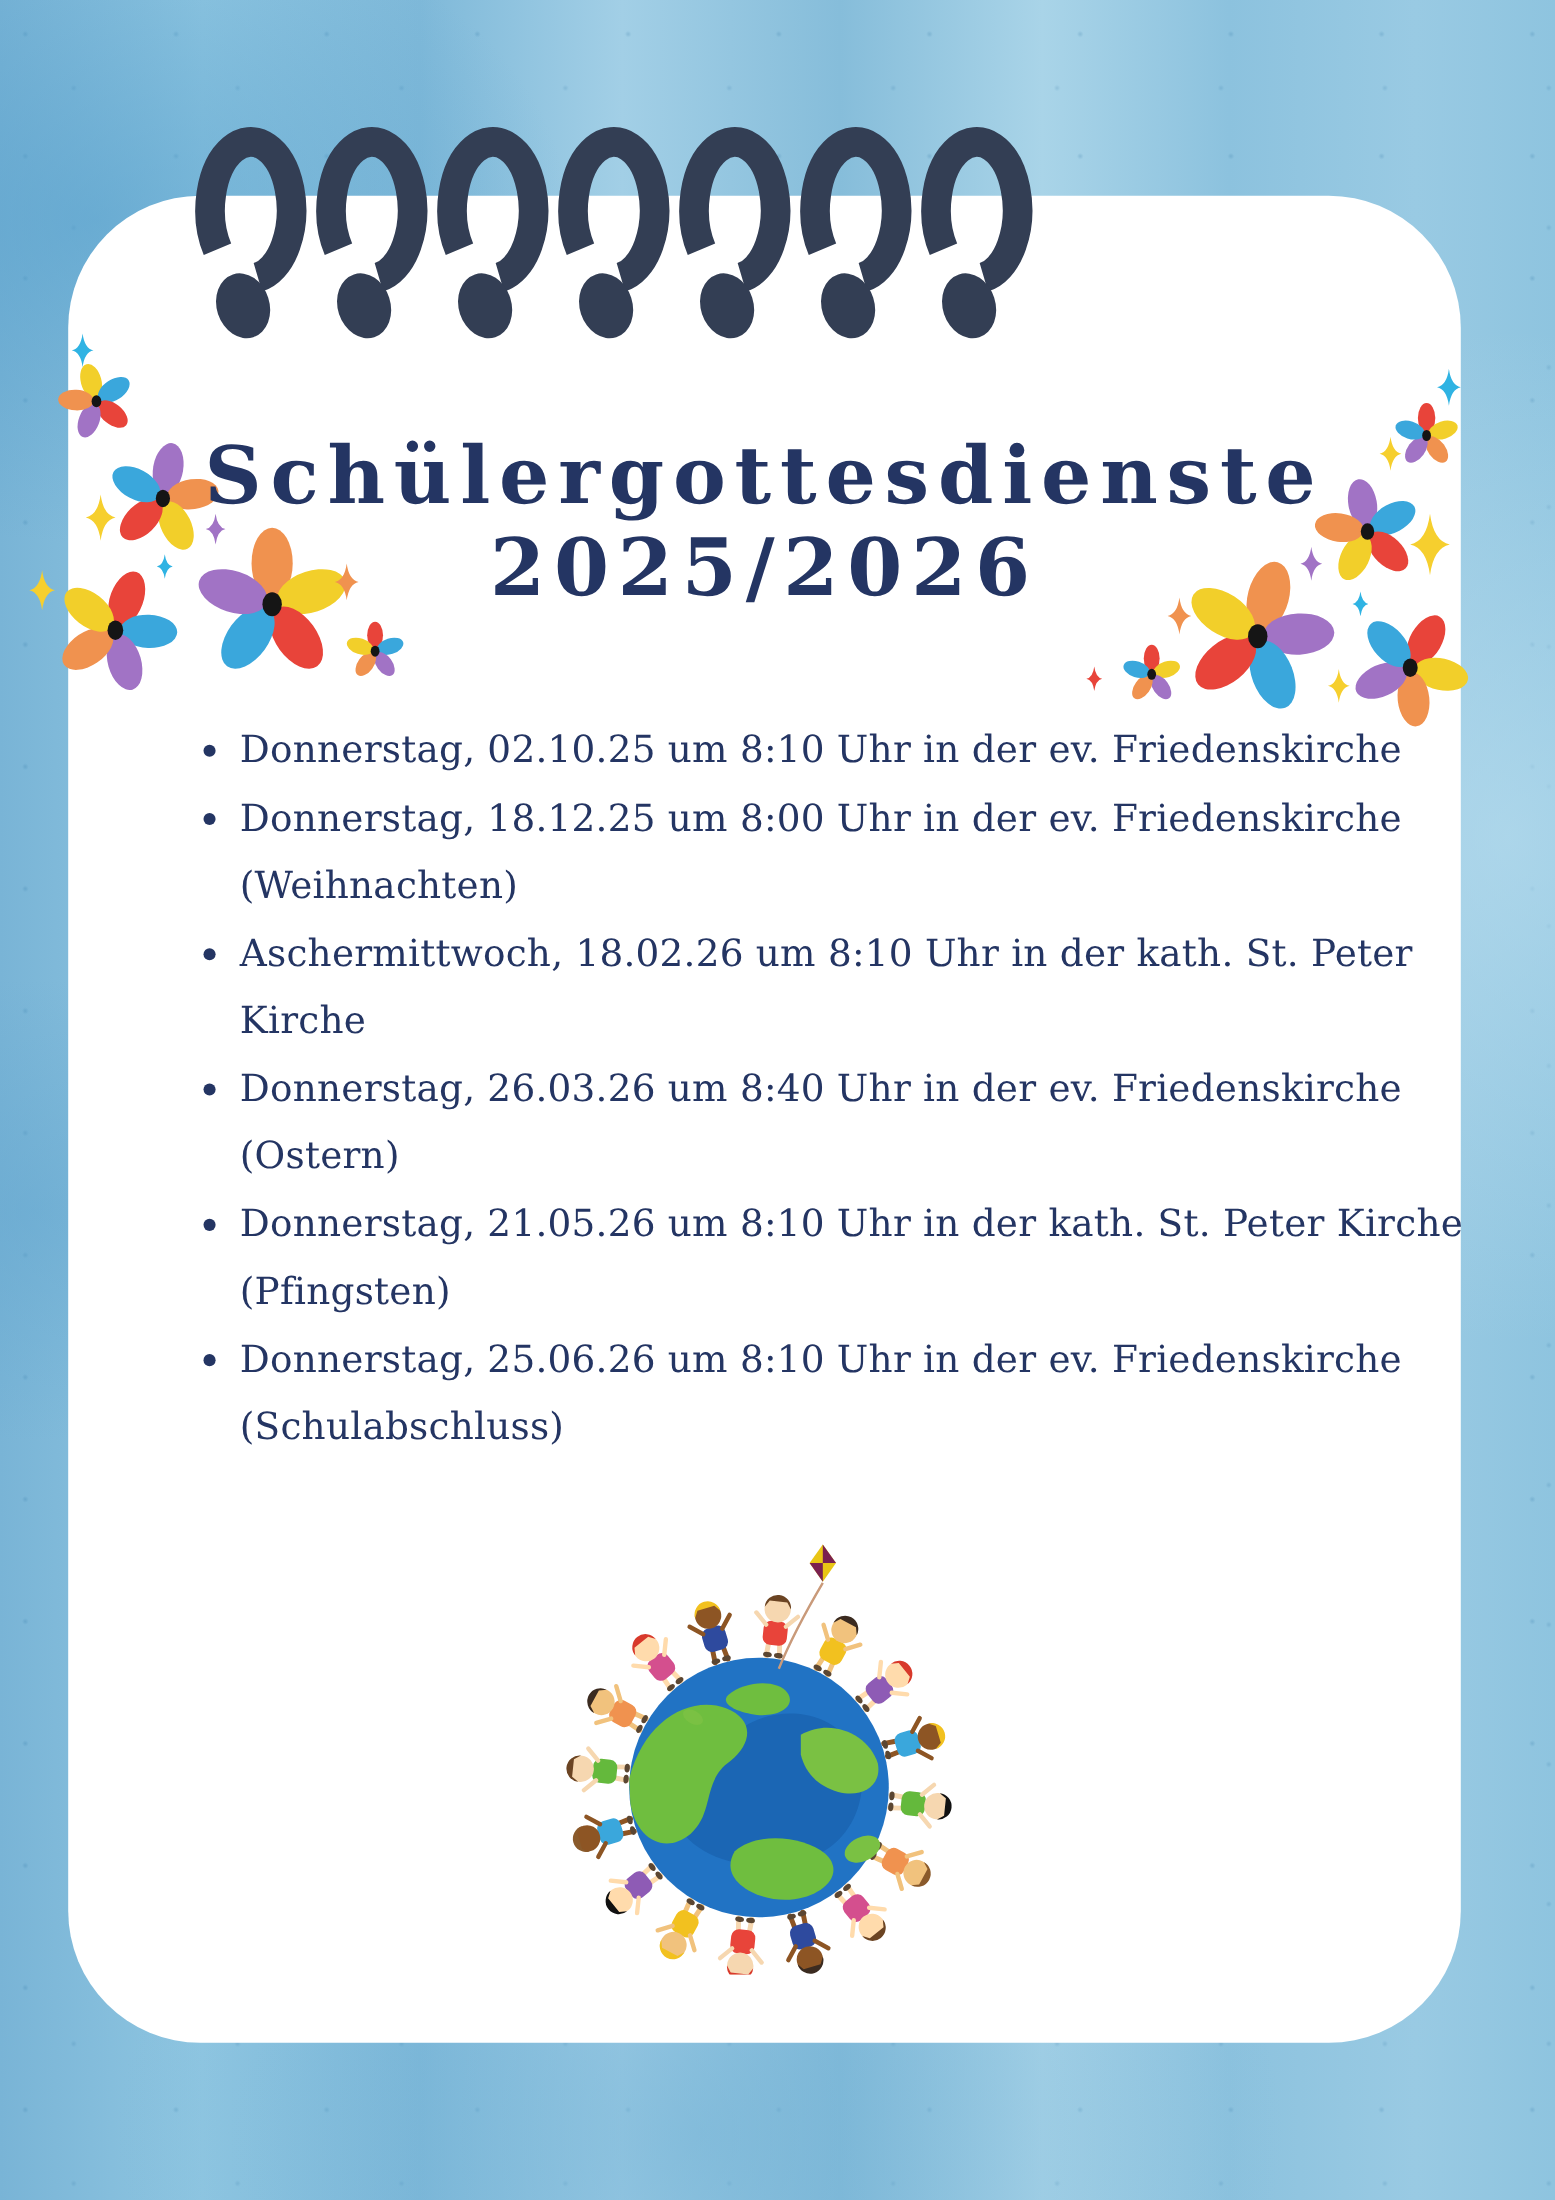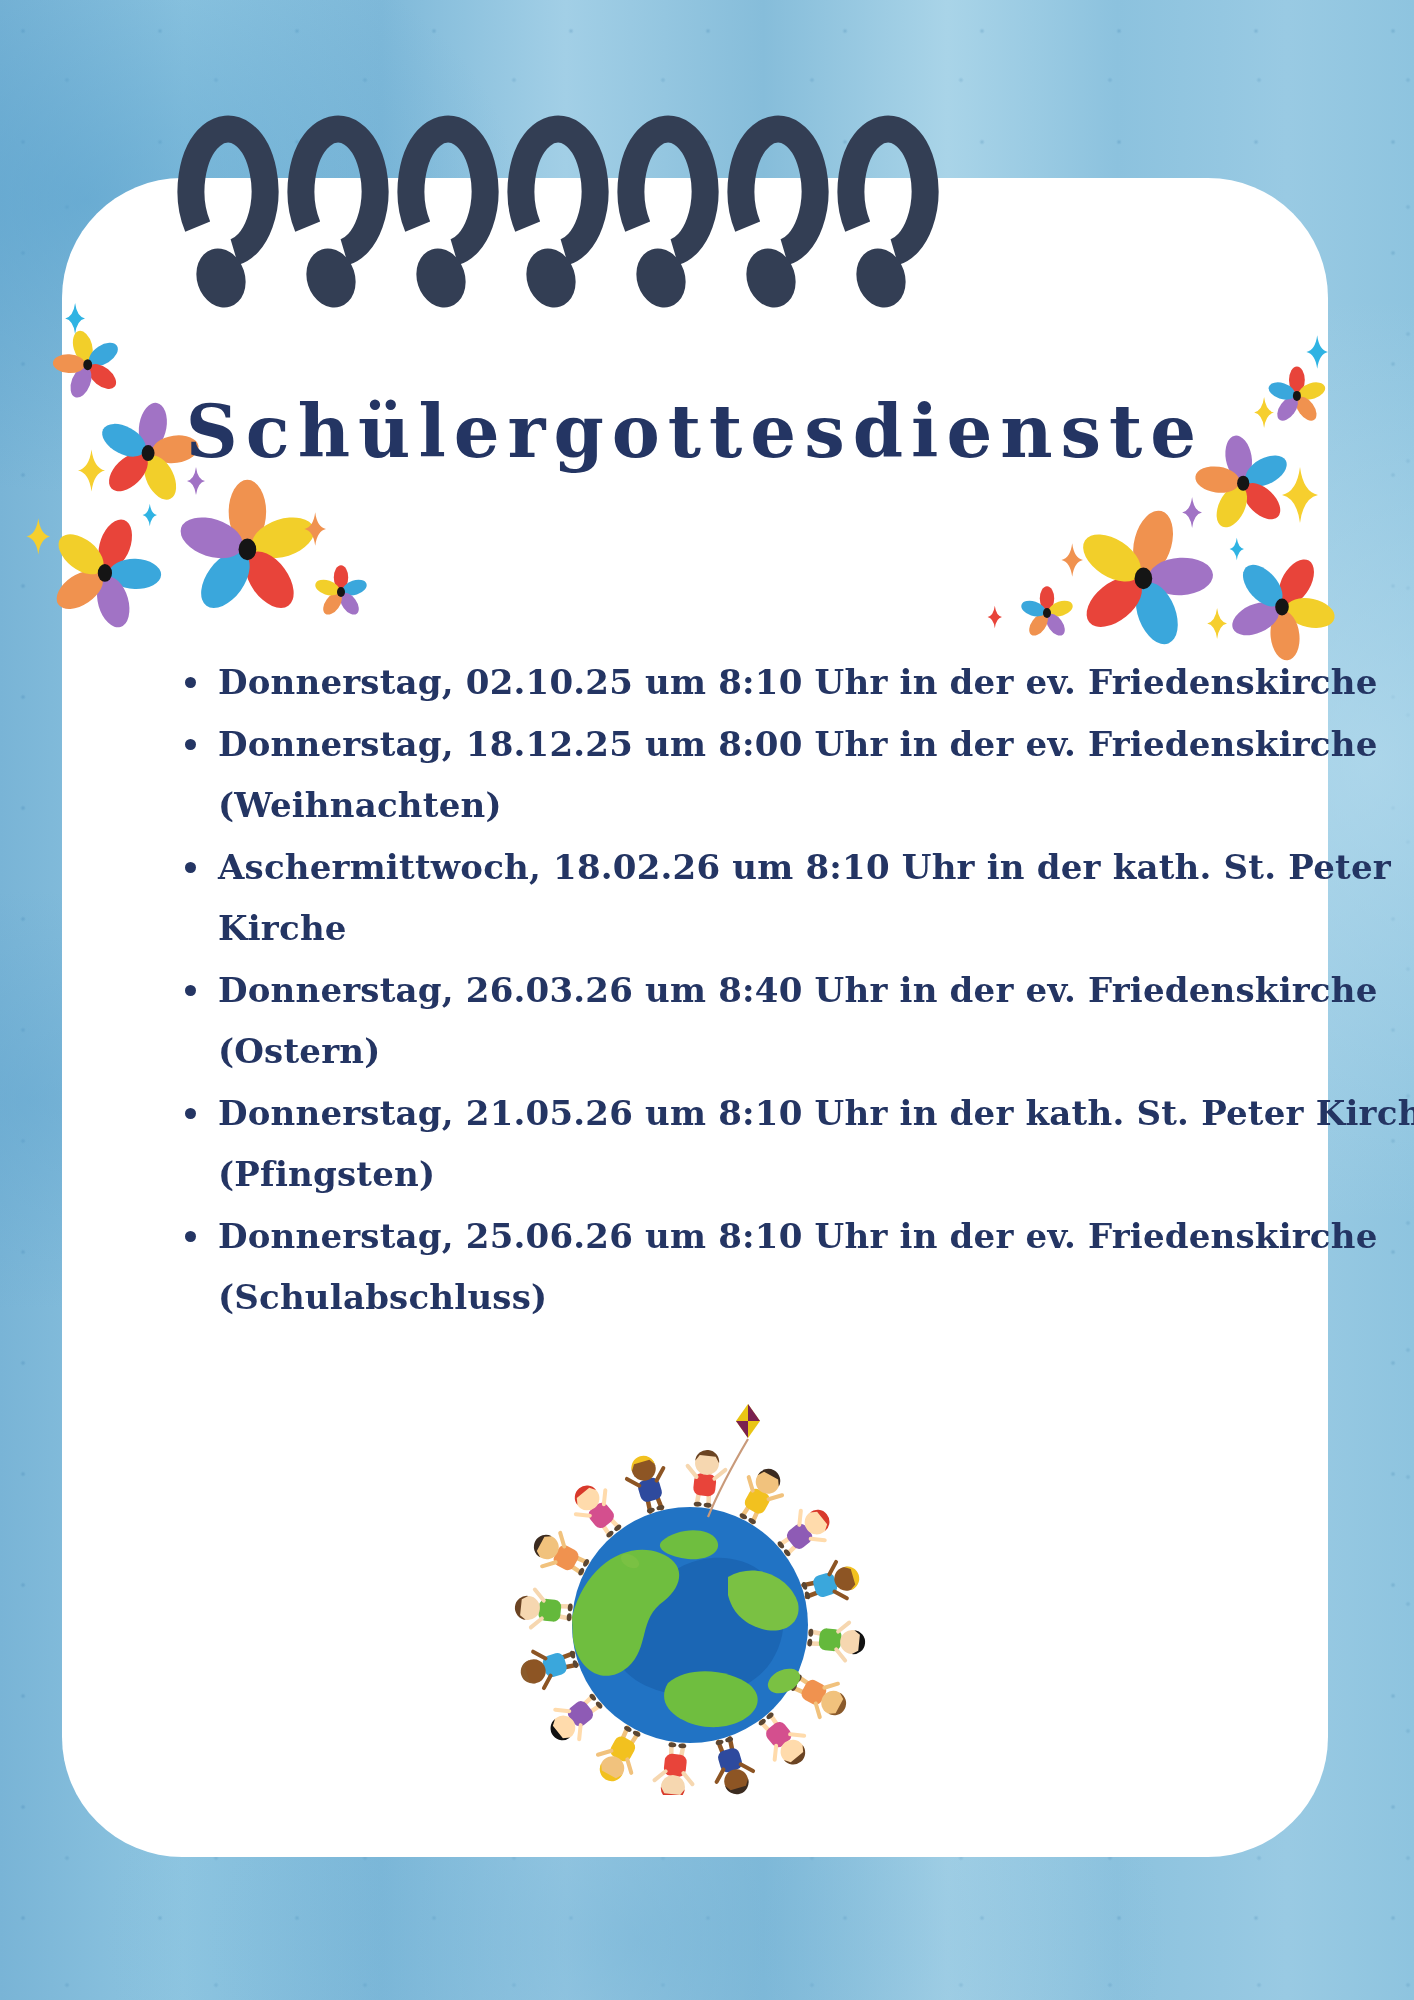--- a/index.html
+++ b/index.html
@@ -31,21 +31,21 @@
   .decor svg{position:absolute;}
 
   .title{position:absolute;left:62px;top:390px;width:1266px;margin:0;z-index:7;
          text-align:center;color:var(--navy,#243563);
          font-size:72px;line-height:84px;font-weight:bold;letter-spacing:8px;}
 
   .events{position:absolute;left:218px;top:652px;width:1050px;margin:0;padding:0;
           list-style:none;z-index:7;}
   .events li{margin:0;padding:0;}
   .ev-line{position:relative;height:61.5px;line-height:61.5px;
-           font-size:34px;font-weight:bold;color:var(--navy,#243563);
+           font-size:34px;font-weight:normal;color:var(--navy,#243563);
            letter-spacing:0.2px;white-space:nowrap;}
   .ev-line.first::before{content:"";position:absolute;left:-33px;top:25px;
            width:11px;height:11px;border-radius:50%;
            background:var(--navy,#243563);}
 
   .earth{position:absolute;left:490px;top:1395px;width:400px;height:400px;z-index:7;}
 </style>
 </head>
 <body>
 
@@ -189,21 +189,21 @@
         <path d="M0 -11.2 Q 1.28 -1.28 7.2 0 Q 1.28 1.28 0 11.2 Q -1.28 1.28 -7.2 0 Q -1.28 -1.28 0 -11.2 Z" fill="#2fb3e3"></path>
       </svg>
       <svg width="17.6" height="24" viewBox="-8.8 -12 17.6 24" style="left: 986.2px; top: 605px;">
         <path d="M0 -11.2 Q 1.28 -1.28 7.2 0 Q 1.28 1.28 0 11.2 Q -1.28 1.28 -7.2 0 Q -1.28 -1.28 0 -11.2 Z" fill="#e8443a"></path>
       </svg>
       <svg width="24.200000000000003" height="33" viewBox="-12.100000000000001 -16.5 24.200000000000003 33" style="left: 1204.9px; top: 606.5px;">
         <path d="M0 -15.399999999999999 Q 1.76 -1.76 9.9 0 Q 1.76 1.76 0 15.399999999999999 Q -1.76 1.76 -9.9 0 Q -1.76 -1.76 0 -15.399999999999999 Z" fill="#f6cf2e"></path>
       </svg>
     </div>
 
-  <h1 class="title"><span>Schülergottesdienste</span><br></h1>
+  <h1 class="title"><span>Schülergottesdienste</span><br><span>2025/2026</span></h1>
 
   <ul class="events" id="events">
       <li>
         <div class="ev-line first">Donnerstag, 02.10.25 um 8:10 Uhr in der ev. Friedenskirche</div>
       </li>
       <li>
         <div class="ev-line first">Donnerstag, 18.12.25 um 8:00 Uhr in der ev. Friedenskirche</div>
         <div class="ev-line">(Weihnachten)</div>
       </li>
       <li>

